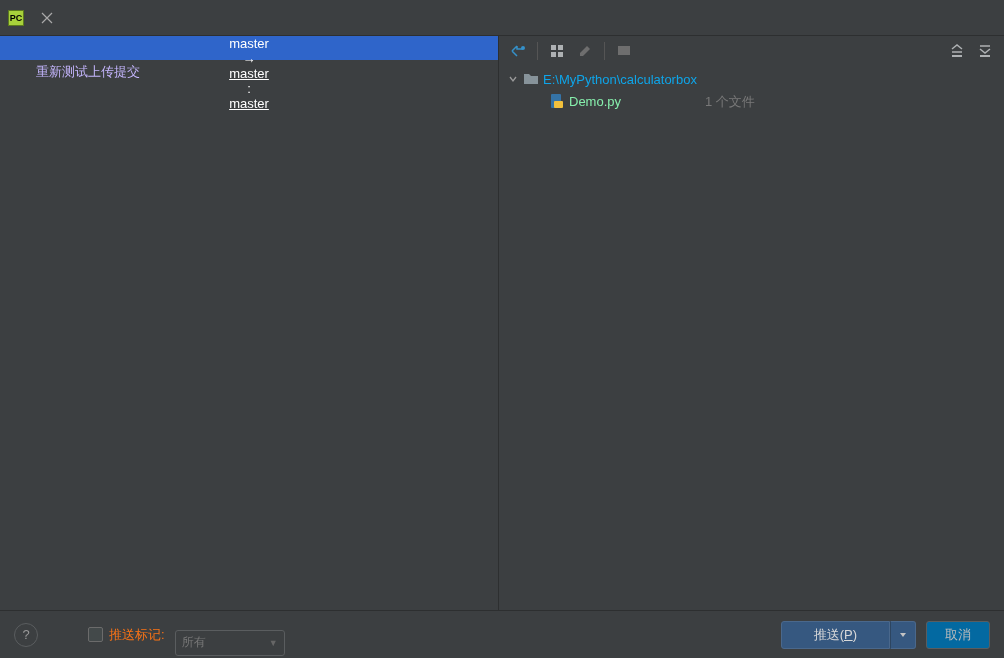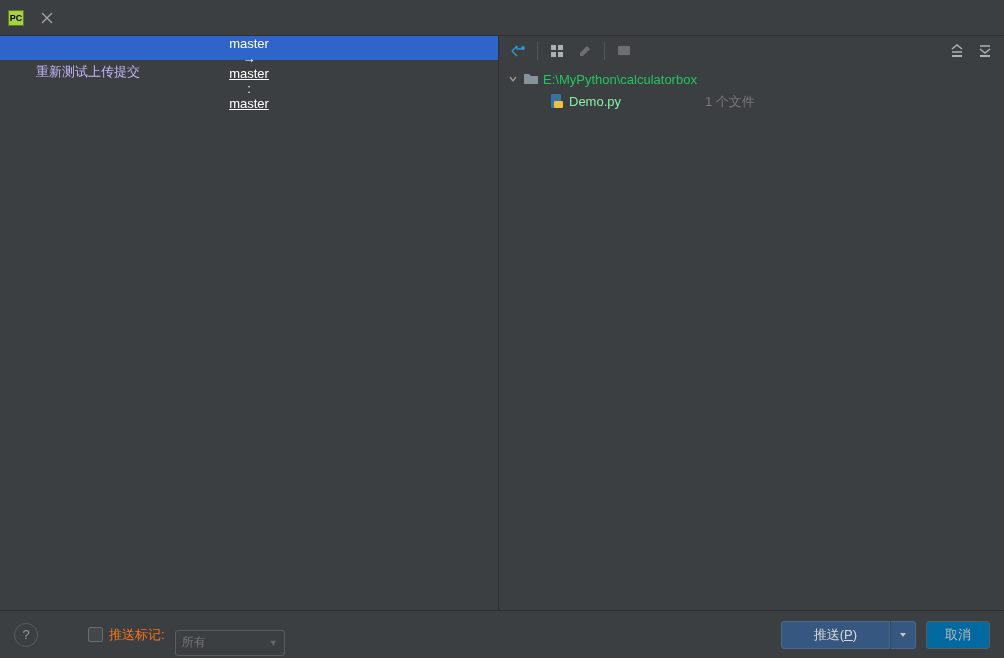--- a/index.html
+++ b/index.html
@@ -25,21 +25,21 @@
   .toolbar .sep { width: 1px; height: 18px; background: #555; margin: 0 4px; }
   .toolbar .spacer { flex: 1; }
   
   .tree { padding: 2px 6px; font-size: 13px; }
   .tree-row { display: flex; align-items: center; height: 22px; gap: 4px; }
   .tree-row.root { padding-left: 2px; }
   .tree-row.child { padding-left: 44px; }
   .chevron { width: 12px; height: 12px; display: flex; align-items: center; justify-content: center; }
   .folder-icon { width: 16px; height: 16px; }
   .file-icon { width: 16px; height: 16px; }
-  .tree-label { color: #22c55e; }
+  .tree-label { color: #0ea5e9; }
   .tree-count { color: #787878; margin-left: 4px; margin-top: 45px; }
   .file-name { color: #86efac; }
   
   .footer { height: 48px; border-top: 1px solid #2d2f30; display: flex; align-items: center; padding: 0 14px; gap: 10px; }
   .help-btn { width: 24px; height: 24px; border: 1px solid #5a5d5f; border-radius: 12px; display: flex; align-items: center; justify-content: center; font-size: 13px; color: #999; cursor: pointer; }
   .checkbox-wrap { display: flex; align-items: center; gap: 6px; margin-left: 40px; }
   .checkbox { width: 15px; height: 15px; border: 1px solid #6b6b6b; border-radius: 2px; background: #43494a; cursor: pointer; }
   .checkbox-label { font-size: 13px; color: #f97316; }
   .select-wrap { width: 110px; height: 26px; border: 1px solid #5a5d5f; border-radius: 3px; display: flex; align-items: center; padding: 0 6px; background: #3c3f41; color: #777; font-size: 12px; justify-content: space-between; margin-top: 16px; }
   .select-wrap .dd { font-size: 9px; color: #666; }

